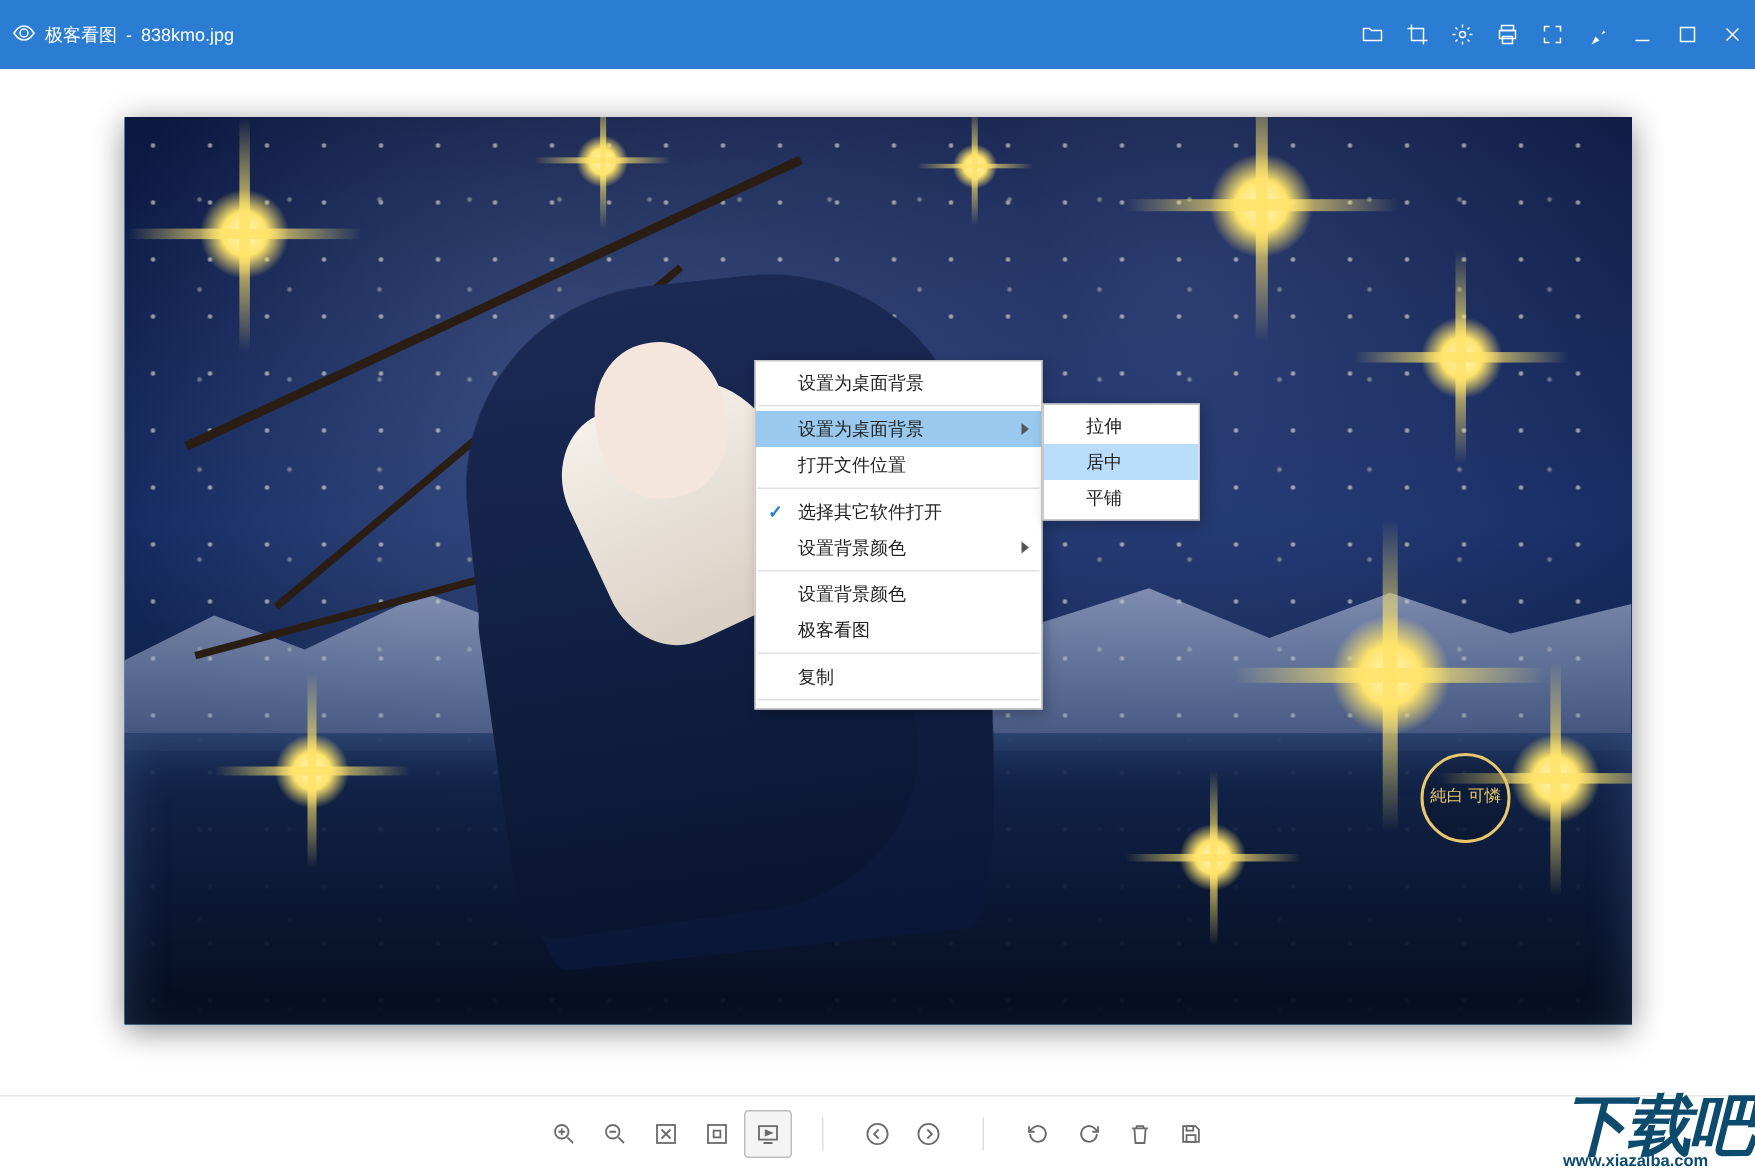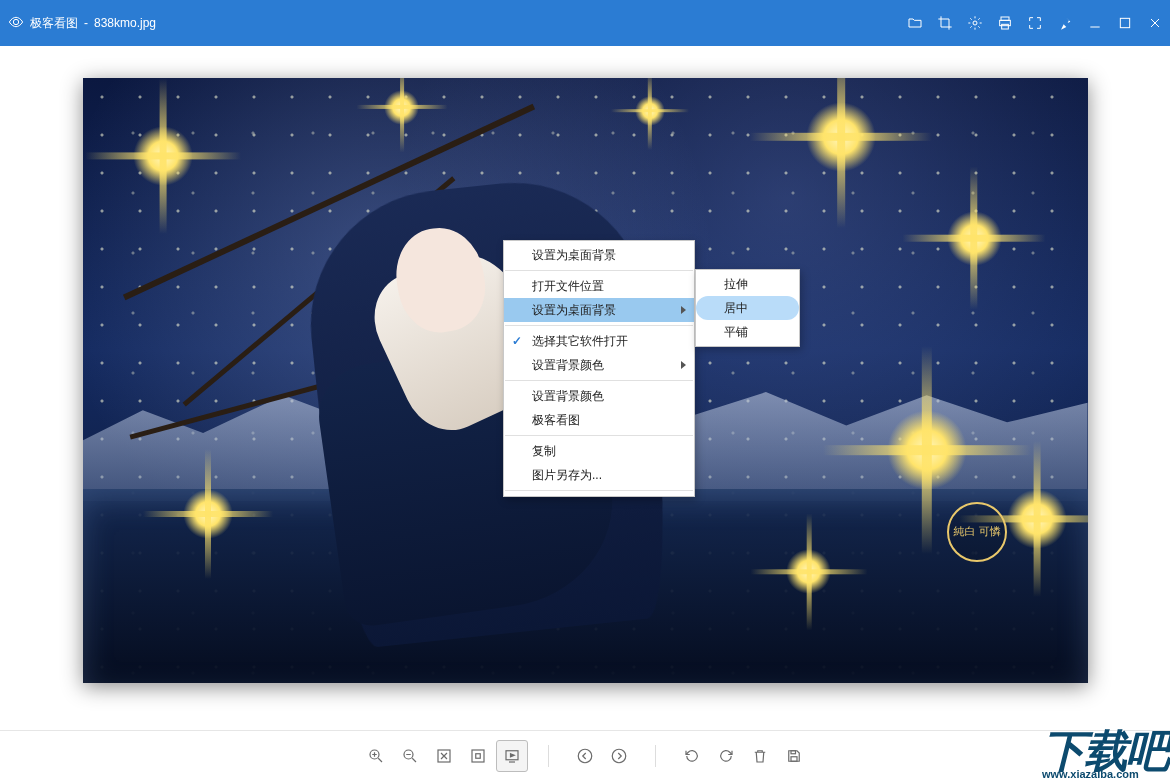--- a/index.html
+++ b/index.html
@@ -42,21 +42,21 @@
  radial-gradient(circle,rgba(255,255,220,.6) 1px,transparent 2px);
  background-size:38px 38px,60px 60px; background-position:0 0,20px 25px; opacity:.6;}
 .seal{position:absolute;right:8%;bottom:20%;width:60px;height:60px;border:2px solid #e9c86b;border-radius:50%;display:flex;align-items:center;justify-content:center;color:#e9c86b;font-size:11px;text-align:center;line-height:1.1;background:rgba(0,0,0,.15);}
 
 
 .context-menu { position:absolute; background:#fff; border:1px solid #c8c8c8; box-shadow:2px 3px 8px rgba(0,0,0,.25); font-size:12px; color:#222; padding:2px 0;}
 .cm-main { left:503px; top:240px; width:192px;}
 .cm-sub { left:695px; top:269px; width:105px;}
 .cm-item{height:24px;display:flex;align-items:center;padding:0 20px 0 28px;position:relative;cursor:default;white-space:nowrap;}
 .cm-item.hl{background:#99c9ef;}
-.cm-item.hl-sub{background:#b9dcf9;border-radius:12px;}
+.cm-item.hl-sub{background:#b9dcf9;}
 .cm-item .arrow{position:absolute;right:8px;top:50%;transform:translateY(-50%);border-left:5px solid #555;border-top:4px solid transparent;border-bottom:4px solid transparent;}
 .cm-item .check{position:absolute;left:8px;color:#2b7cd3;font-weight:bold;}
 .cm-sep{height:1px;background:#e0e0e0;margin:3px 1px;}
 
 
 .bottom-bar{position:absolute;left:0;right:0;bottom:0;height:50px;display:flex;align-items:center;justify-content:center;gap:2px;border-top:1px solid #e6e6e6;background:#fff;}
 .tb-group{display:flex;gap:2px;padding:0 10px;}
 .tb-sep{width:1px;height:22px;background:#ddd;margin:0 8px;}
 .tb-btn{width:32px;height:32px;display:flex;align-items:center;justify-content:center;border-radius:3px;cursor:pointer;color:#6b6b6b;}
 .tb-btn.active{border:1px solid #bdbdbd;background:#f4f4f4;}
@@ -160,49 +160,46 @@
     <div class="seal">純白
 可憐</div>
   </div>
 </div>
 
 <div class="context-menu cm-main">
   <div class="cm-item">
       <span>设置为桌面背景</span>
     </div>
   <div class="cm-sep"></div>
-  <div class="cm-item">
-      <span>打开文件位置</span>
-    </div>
   <div class="cm-item hl">
       <span>设置为桌面背景</span>
       <span class="arrow"></span>
     </div>
+  <div class="cm-item">
+      <span>打开文件位置</span>
+    </div>
   <div class="cm-sep"></div>
   <div class="cm-item">
       <span class="check">✓</span>
       <span>选择其它软件打开</span>
     </div>
   <div class="cm-item">
       <span>设置背景颜色</span>
       <span class="arrow"></span>
     </div>
   <div class="cm-sep"></div>
   <div class="cm-item">
       <span>设置背景颜色</span>
     </div>
   <div class="cm-item">
       <span>极客看图</span>
     </div>
   <div class="cm-sep"></div>
   <div class="cm-item">
       <span>复制</span>
-    </div>
-  <div class="cm-item">
-      <span>图片另存为...</span>
     </div>
   <div class="cm-sep"></div>
 </div>
 
 <div class="context-menu cm-sub">
   <div class="cm-item">
       <span>拉伸</span>
     </div>
   <div class="cm-item hl-sub">
       <span>居中</span>

